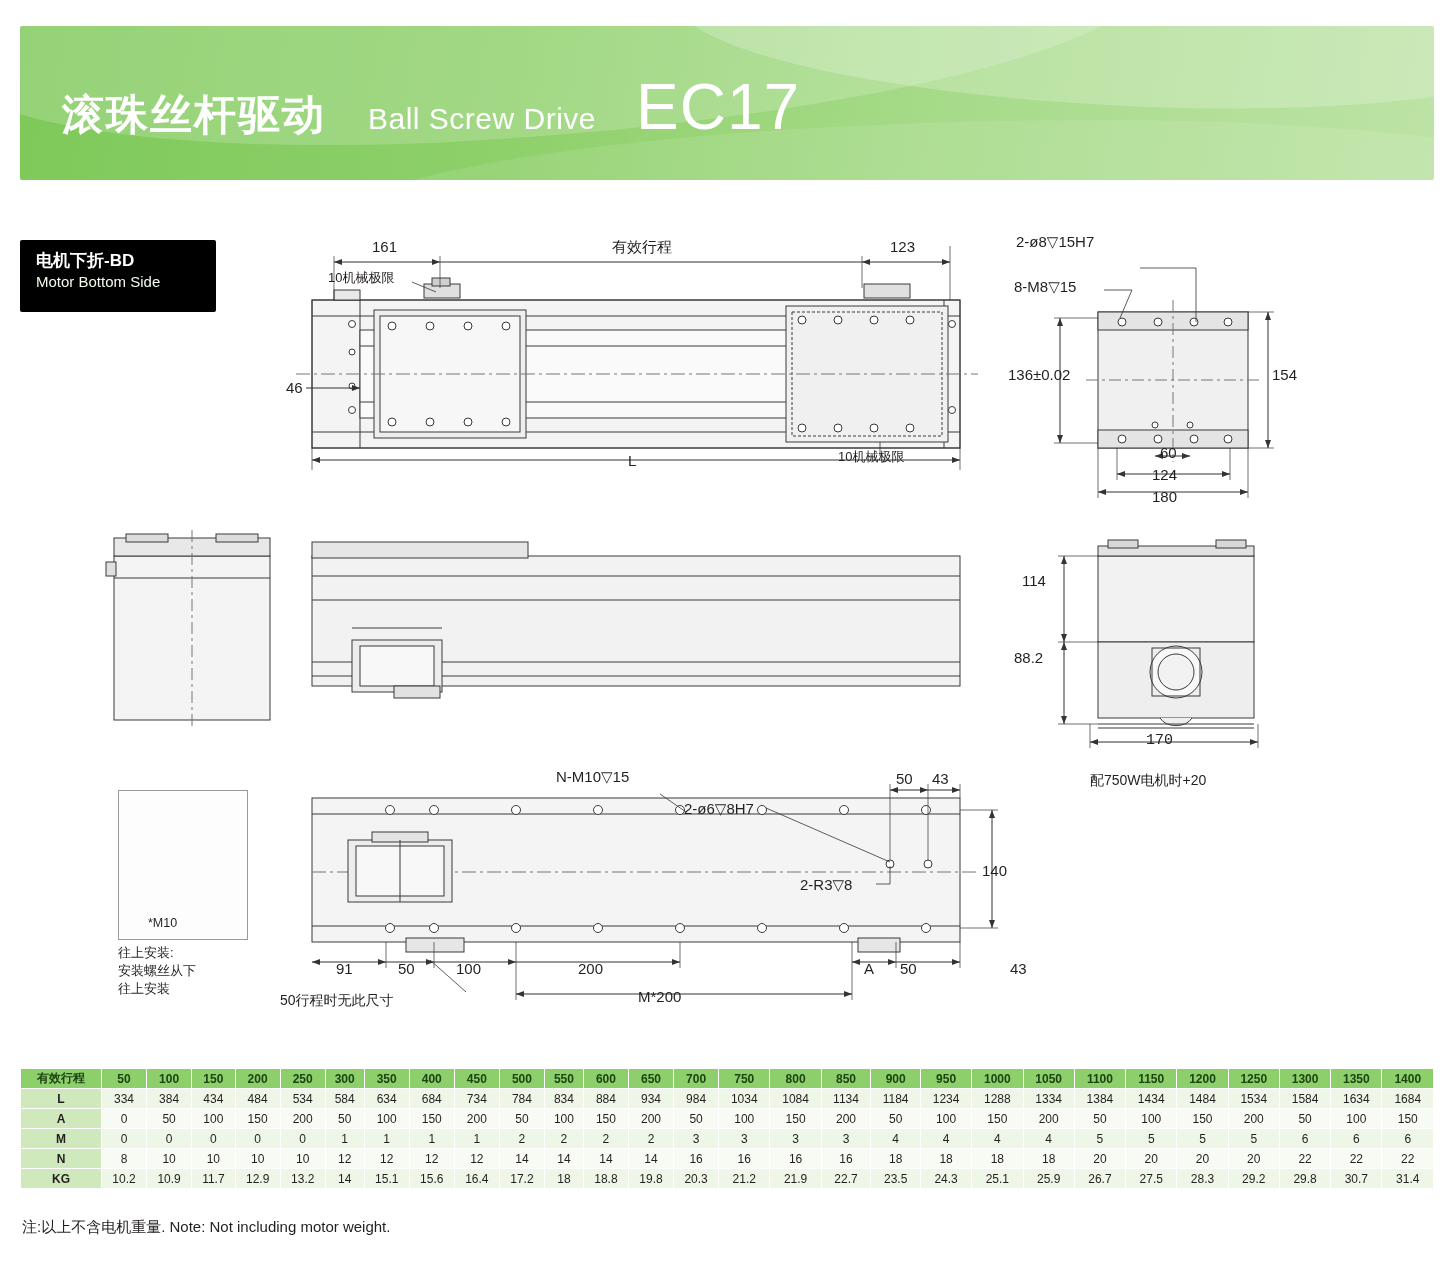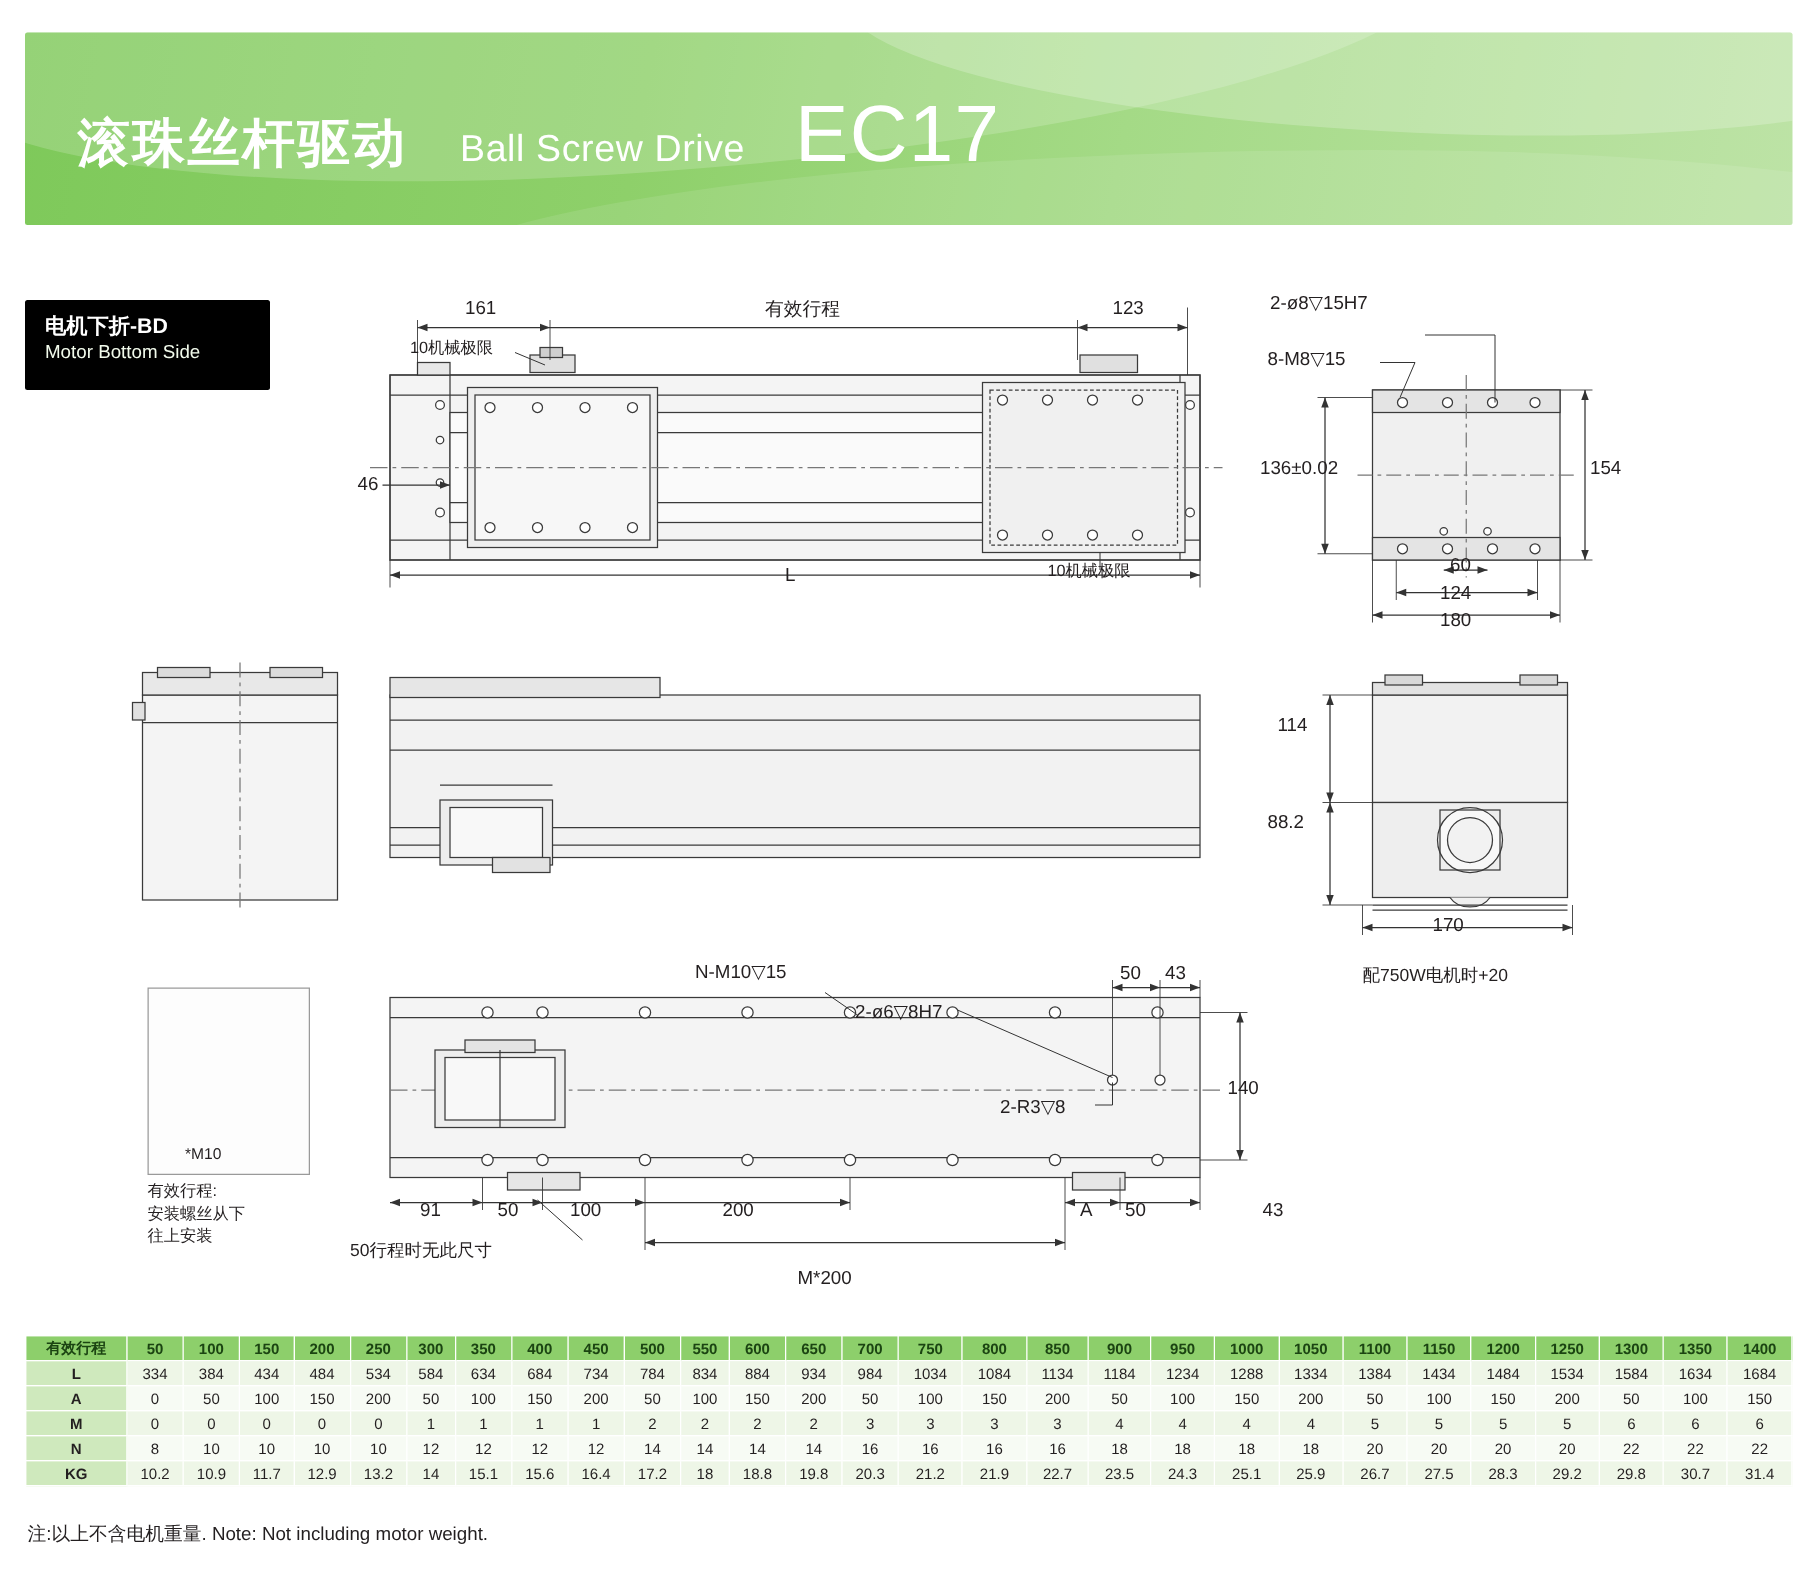--- a/index.html
+++ b/index.html
@@ -401,43 +401,43 @@
 <div class="lbl" style="left:1016px;top:233px;">2-ø8▽15H7</div>
 <div class="lbl" style="left:1014px;top:278px;">8-M8▽15</div>
 <div class="lbl" style="left:1008px;top:366px;">136±0.02</div>
 <div class="lbl" style="left:1272px;top:366px;">154</div>
 <div class="lbl" style="left:1160px;top:444px;">60</div>
 <div class="lbl" style="left:1152px;top:466px;">124</div>
 <div class="lbl" style="left:1152px;top:488px;">180</div>
 
 <div class="lbl" style="left:1022px;top:572px;">114</div>
 <div class="lbl" style="left:1014px;top:649px;">88.2</div>
-<div class="lbl" style="left:1146px;top:732px;">170</div>
+<div class="lbl" style="left:1146px;top:732px;font-family:Liberation Mono, monospace;">170</div>
 <div class="lbl cn" style="left:1090px;top:772px;font-size:14px;">配750W电机时+20</div>
 
 <div class="lbl" style="left:556px;top:768px;">N-M10▽15</div>
 <div class="lbl" style="left:684px;top:800px;">2-ø6▽8H7</div>
 <div class="lbl" style="left:800px;top:876px;">2-R3▽8</div>
 <div class="lbl" style="left:982px;top:862px;">140</div>
 <div class="lbl" style="left:896px;top:770px;">50</div>
 <div class="lbl" style="left:932px;top:770px;">43</div>
 <div class="lbl" style="left:336px;top:960px;">91</div>
 <div class="lbl" style="left:398px;top:960px;">50</div>
 <div class="lbl" style="left:456px;top:960px;">100</div>
 <div class="lbl" style="left:578px;top:960px;">200</div>
 <div class="lbl" style="left:864px;top:960px;">A</div>
 <div class="lbl" style="left:900px;top:960px;">50</div>
 <div class="lbl" style="left:1010px;top:960px;">43</div>
-<div class="lbl" style="left:638px;top:988px;margin-top:26px;">M*200</div>
+<div class="lbl" style="left:638px;top:988px;">M*200</div>
 <div class="lbl cn" style="left:280px;top:992px;font-size:14px;">50行程时无此尺寸</div>
 
 <div class="mount-box"></div>
 <div class="lbl sm" style="left:148px;top:916px;">*M10</div>
 <div class="caption" style="left:118px;top:944px;">
-  <div>有效行程:</div>
+  <div>往上安装:</div>
   <div>安装螺丝从下</div>
   <div>往上安装</div>
 </div>
 
 <table class="spec">
   <tbody id="spec-body">
       <tr>
         <th class="hdr">有效行程</th>
         <th class="hdr">50</th>
         <th class="hdr">100</th>

